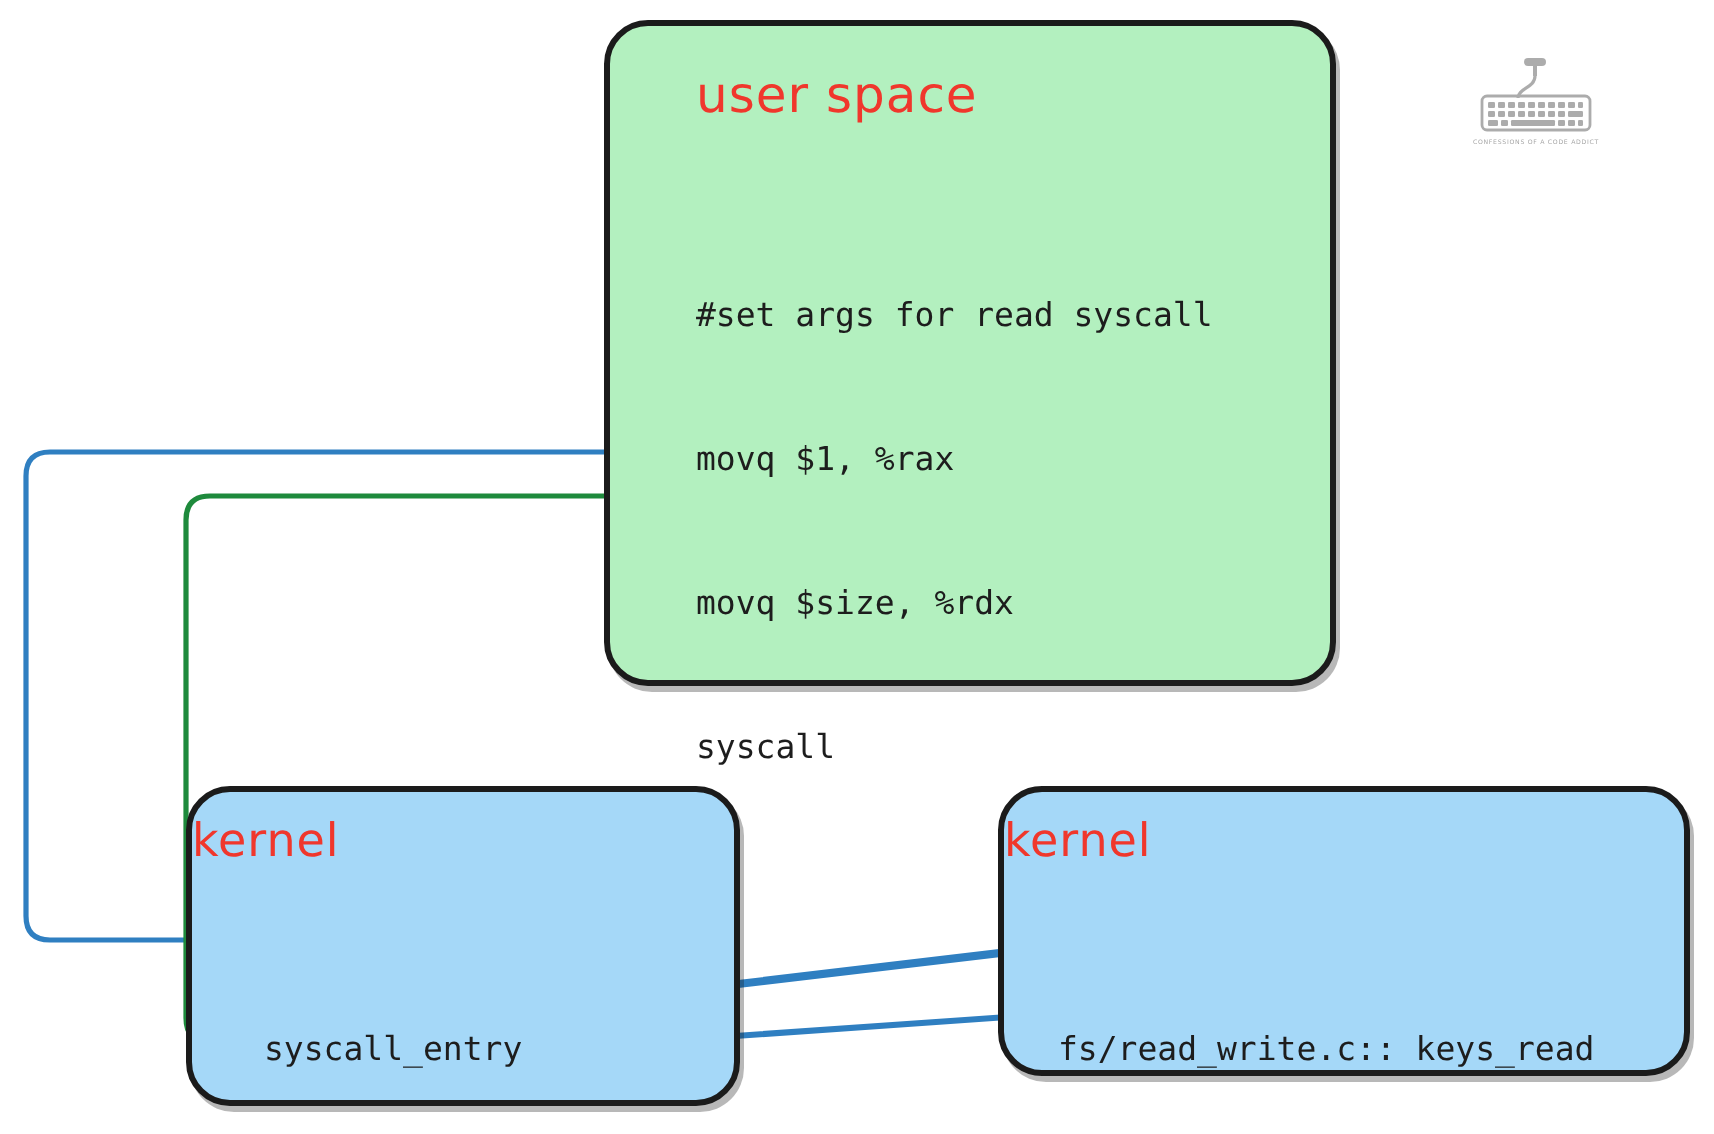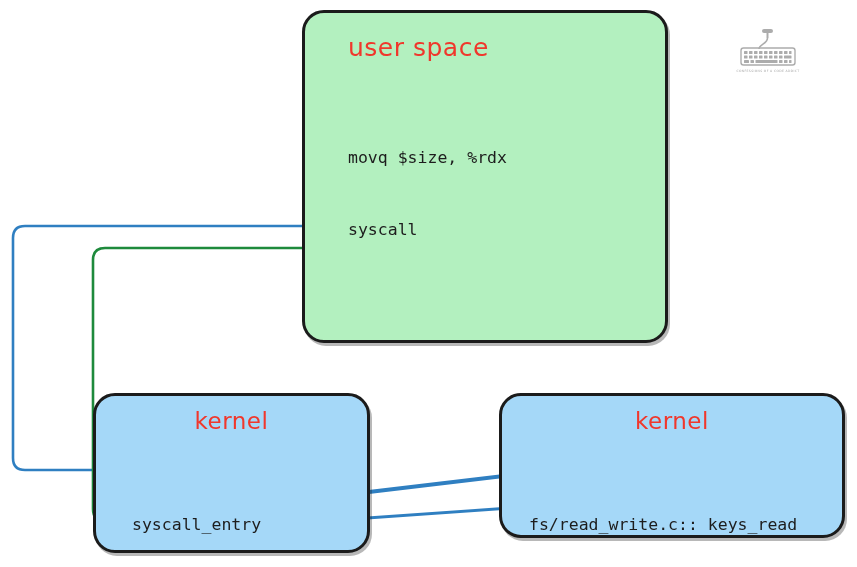--- a/index.html
+++ b/index.html
@@ -60,21 +60,20 @@
     top: 393px;
     width: 346px;
     height: 145px;
     background: #a5d8f8;
   }
 
   .node-title {
     position: absolute;
     left: 0;
     width: 100%;
-    text-align: center;
     color: #f0372c;
     font-family: "DejaVu Sans", sans-serif;
     font-weight: 400;
     letter-spacing: 0.5px;
   }
   .userspace .node-title {
     top: 20px;
     text-align: left;
     padding-left: 43px;
     font-size: 25px;
@@ -153,20 +152,22 @@
     <path d="M 130 521 L 105 521 Q 93 521 93 509 L 93 260 Q 93 248 105 248 L 322 248" fill="none" stroke="#1e8a3c" stroke-width="2.6" stroke-linecap="round" marker-end="url(#arrow-green)"></path>
 
     <path d="M 352 494 L 538 472" fill="none" stroke="#2f7fc1" stroke-width="4" stroke-linecap="round" marker-end="url(#arrow-blue-thick)"></path>
 
     <path d="M 540 506 L 310 522" fill="none" stroke="#2f7fc1" stroke-width="3" stroke-linecap="round" marker-end="url(#arrow-blue)"></path>
   </svg>
 
   <div class="node userspace">
     <div class="node-title">user space</div>
     <div class="code-block">
+      <span class="code-line">#set args for read syscall</span>
+      <span class="code-line">movq $1, %rax</span>
       <span class="code-line">movq $size, %rdx</span>
       <span class="code-line">syscall</span>
       
     </div>
   </div>
 
   <div class="node kernel-left">
     <div class="node-title">kernel</div>
     <div class="code-block">
       <span class="code-line">syscall_entry</span>

